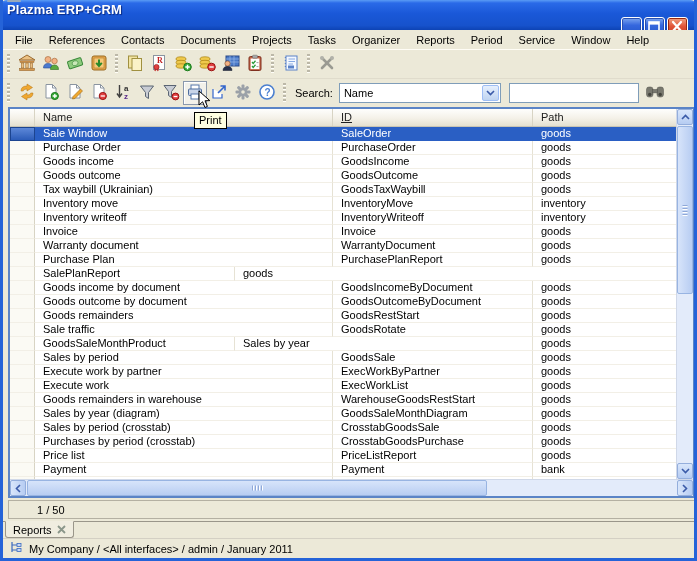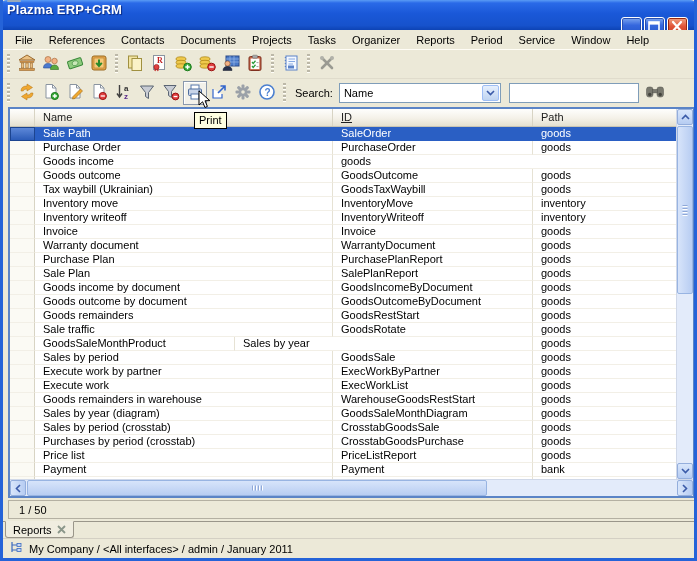--- a/index.html
+++ b/index.html
@@ -85,21 +85,21 @@
     background:linear-gradient(90deg,#D7E4FA,#B8CDF2); border:1px solid #98B4E2; border-radius:2px; }
   .hthumb { position:absolute; left:17px; top:0; width:460px; height:16px;
     background:linear-gradient(180deg,#D7E4FA,#B8CDF2); border:1px solid #98B4E2; border-radius:2px; }
   .thumb-grip { position:absolute; left:50%; top:50%; transform:translate(-50%,-50%); display:flex; gap:2px; }
   .vthumb .thumb-grip { flex-direction:column; }
   .thumb-grip i { display:block; width:5px; height:1px; background:#8FA8D8; box-shadow:0 1px 0 #fff; }
   .hthumb .thumb-grip i { width:1px; height:5px; box-shadow:1px 0 0 #fff; }
 
   
   .pager { position:absolute; left:5px; top:500px; width:687px; height:19px; background:#ECE9D8;
-    border:1px solid #b4b0a2; display:flex; align-items:center; padding-left:10px; }
+    border:1px solid #b4b0a2; display:flex; align-items:center; padding-left:28px; }
   .tabbar { position:absolute; left:0; top:521px; width:691px; height:17px; background:#ECE9D8;
     border-top:1px solid #9a968a; }
   .tab { position:absolute; left:2px; top:-1px; height:17px; background:#F0EDE0;
     border:1px solid #9a968a; border-top:1px solid #F0EDE0; border-radius:0 0 3px 3px;
     display:flex; align-items:center; gap:5px; padding:0 7px; }
   .statusbar { position:absolute; left:0; top:538px; width:691px; height:20px; background:#ECE9D8;
     border-top:1px solid #d4d0c4; display:flex; align-items:center; padding-left:6px; gap:6px; }
 </style>
 </head>
 <body>
@@ -401,33 +401,34 @@
   <div class="table-frame">
     <div class="thead">
       <div class="th marker"></div>
       <div class="th c-name">Name</div>
       <div class="th c-id">ID</div>
       <div class="th c-path">Path</div>
     </div>
     <div class="tbody" id="table-body">
         <div class="trow selected">
           <div class="cell marker"></div>
-          <div class="cell c-name">Sale Path</div>
+          <div class="cell c-name">Sale Window</div>
           <div class="cell c-id">SaleOrder</div>
           <div class="cell c-path">goods</div>
         </div>
         <div class="trow">
           <div class="cell marker"></div>
           <div class="cell c-name">Purchase Order</div>
           <div class="cell c-id">PurchaseOrder</div>
           <div class="cell c-path">goods</div>
         </div>
         <div class="trow">
           <div class="cell marker"></div>
           <div class="cell c-name">Goods income</div>
+          <div class="cell c-id">GoodsIncome</div>
           <div class="cell c-path">goods</div>
         </div>
         <div class="trow">
           <div class="cell marker"></div>
           <div class="cell c-name">Goods outcome</div>
           <div class="cell c-id">GoodsOutcome</div>
           <div class="cell c-path">goods</div>
         </div>
         <div class="trow">
           <div class="cell marker"></div>
@@ -460,21 +461,20 @@
           <div class="cell c-path">goods</div>
         </div>
         <div class="trow">
           <div class="cell marker"></div>
           <div class="cell c-name">Purchase Plan</div>
           <div class="cell c-id">PurchasePlanReport</div>
           <div class="cell c-path">goods</div>
         </div>
         <div class="trow">
           <div class="cell marker"></div>
-          <div class="cell c-name">Sale Plan</div>
           <div class="cell c-id">SalePlanReport</div>
           <div class="cell c-path">goods</div>
         </div>
         <div class="trow">
           <div class="cell marker"></div>
           <div class="cell c-name">Goods income by document</div>
           <div class="cell c-id">GoodsIncomeByDocument</div>
           <div class="cell c-path">goods</div>
         </div>
         <div class="trow">

